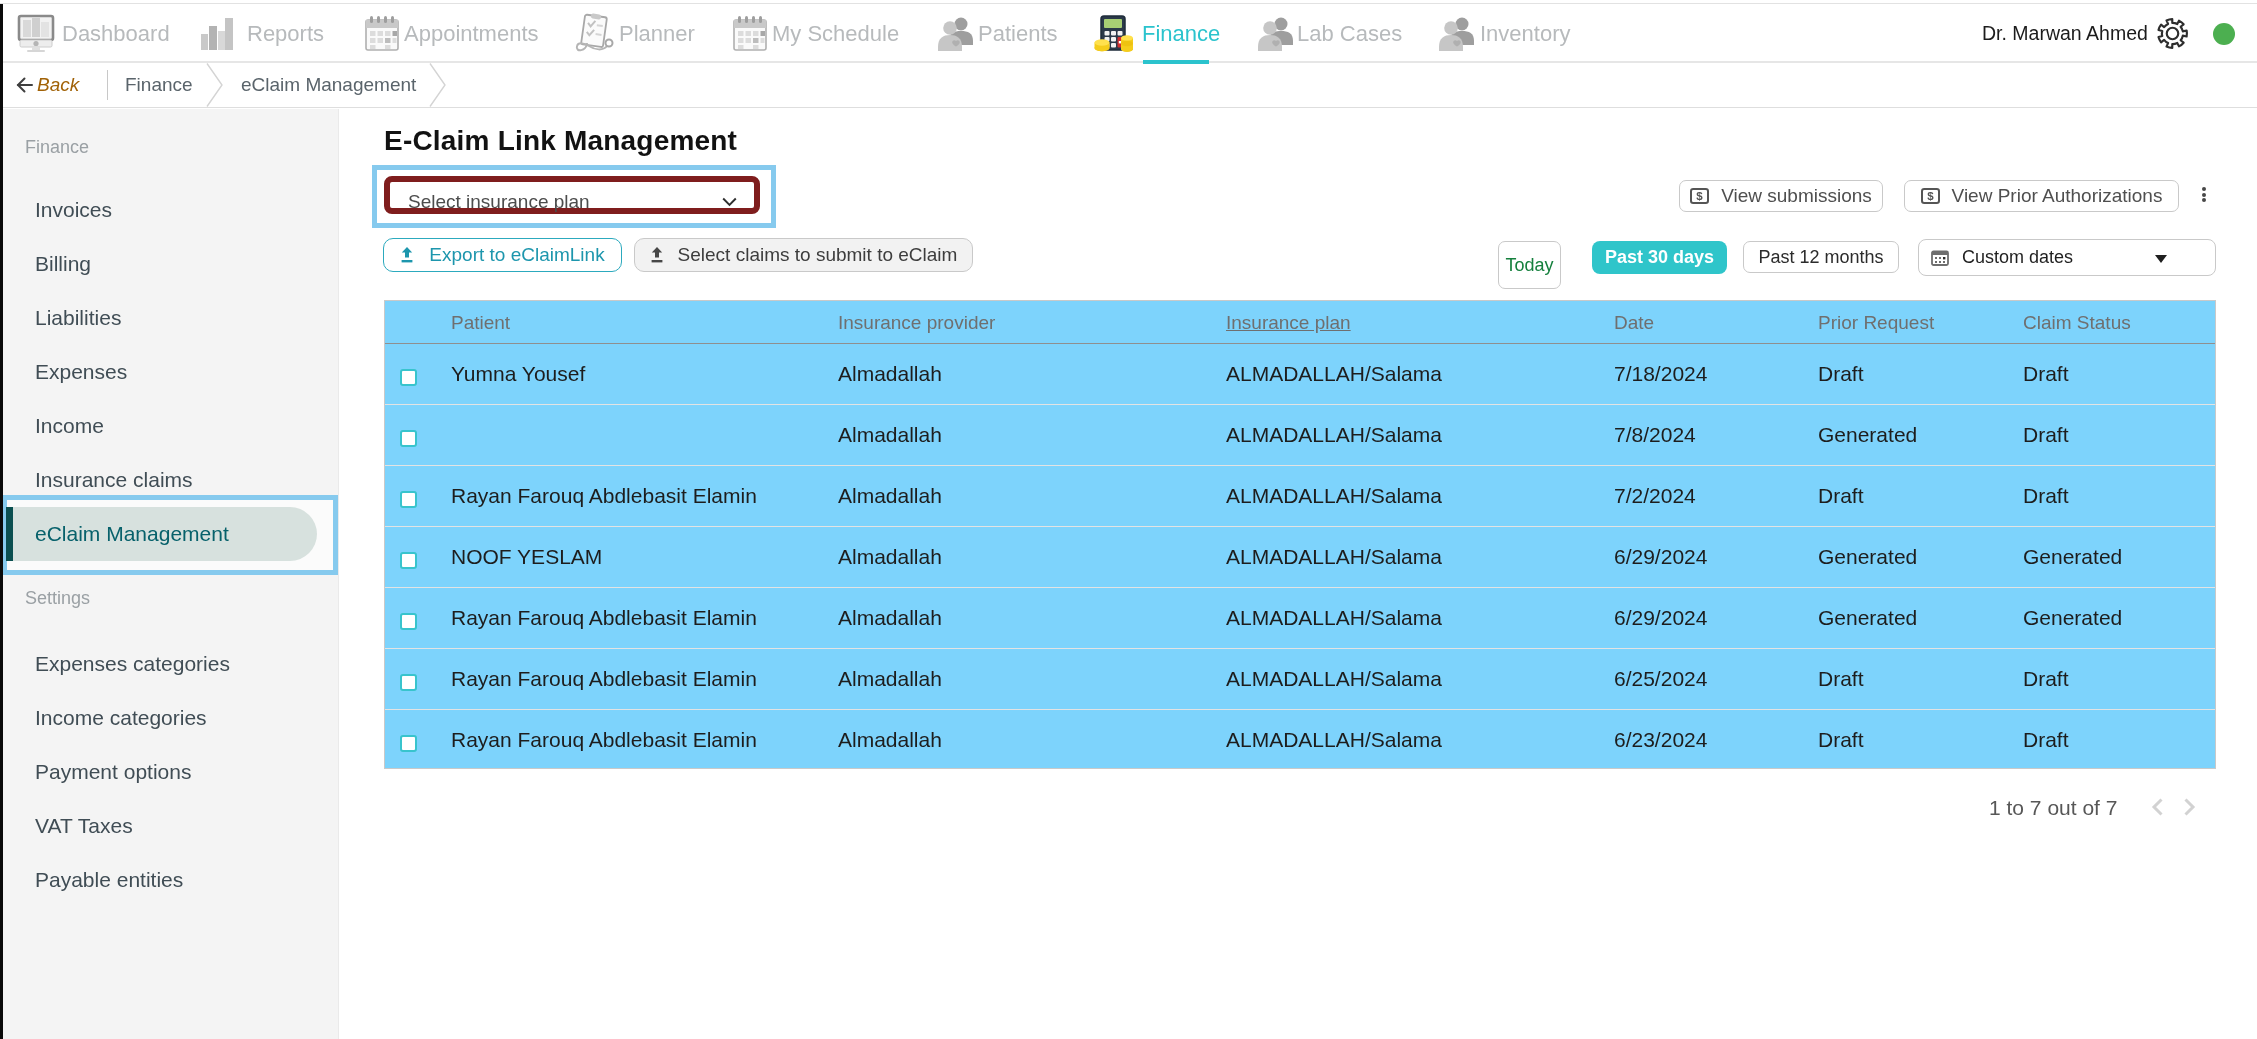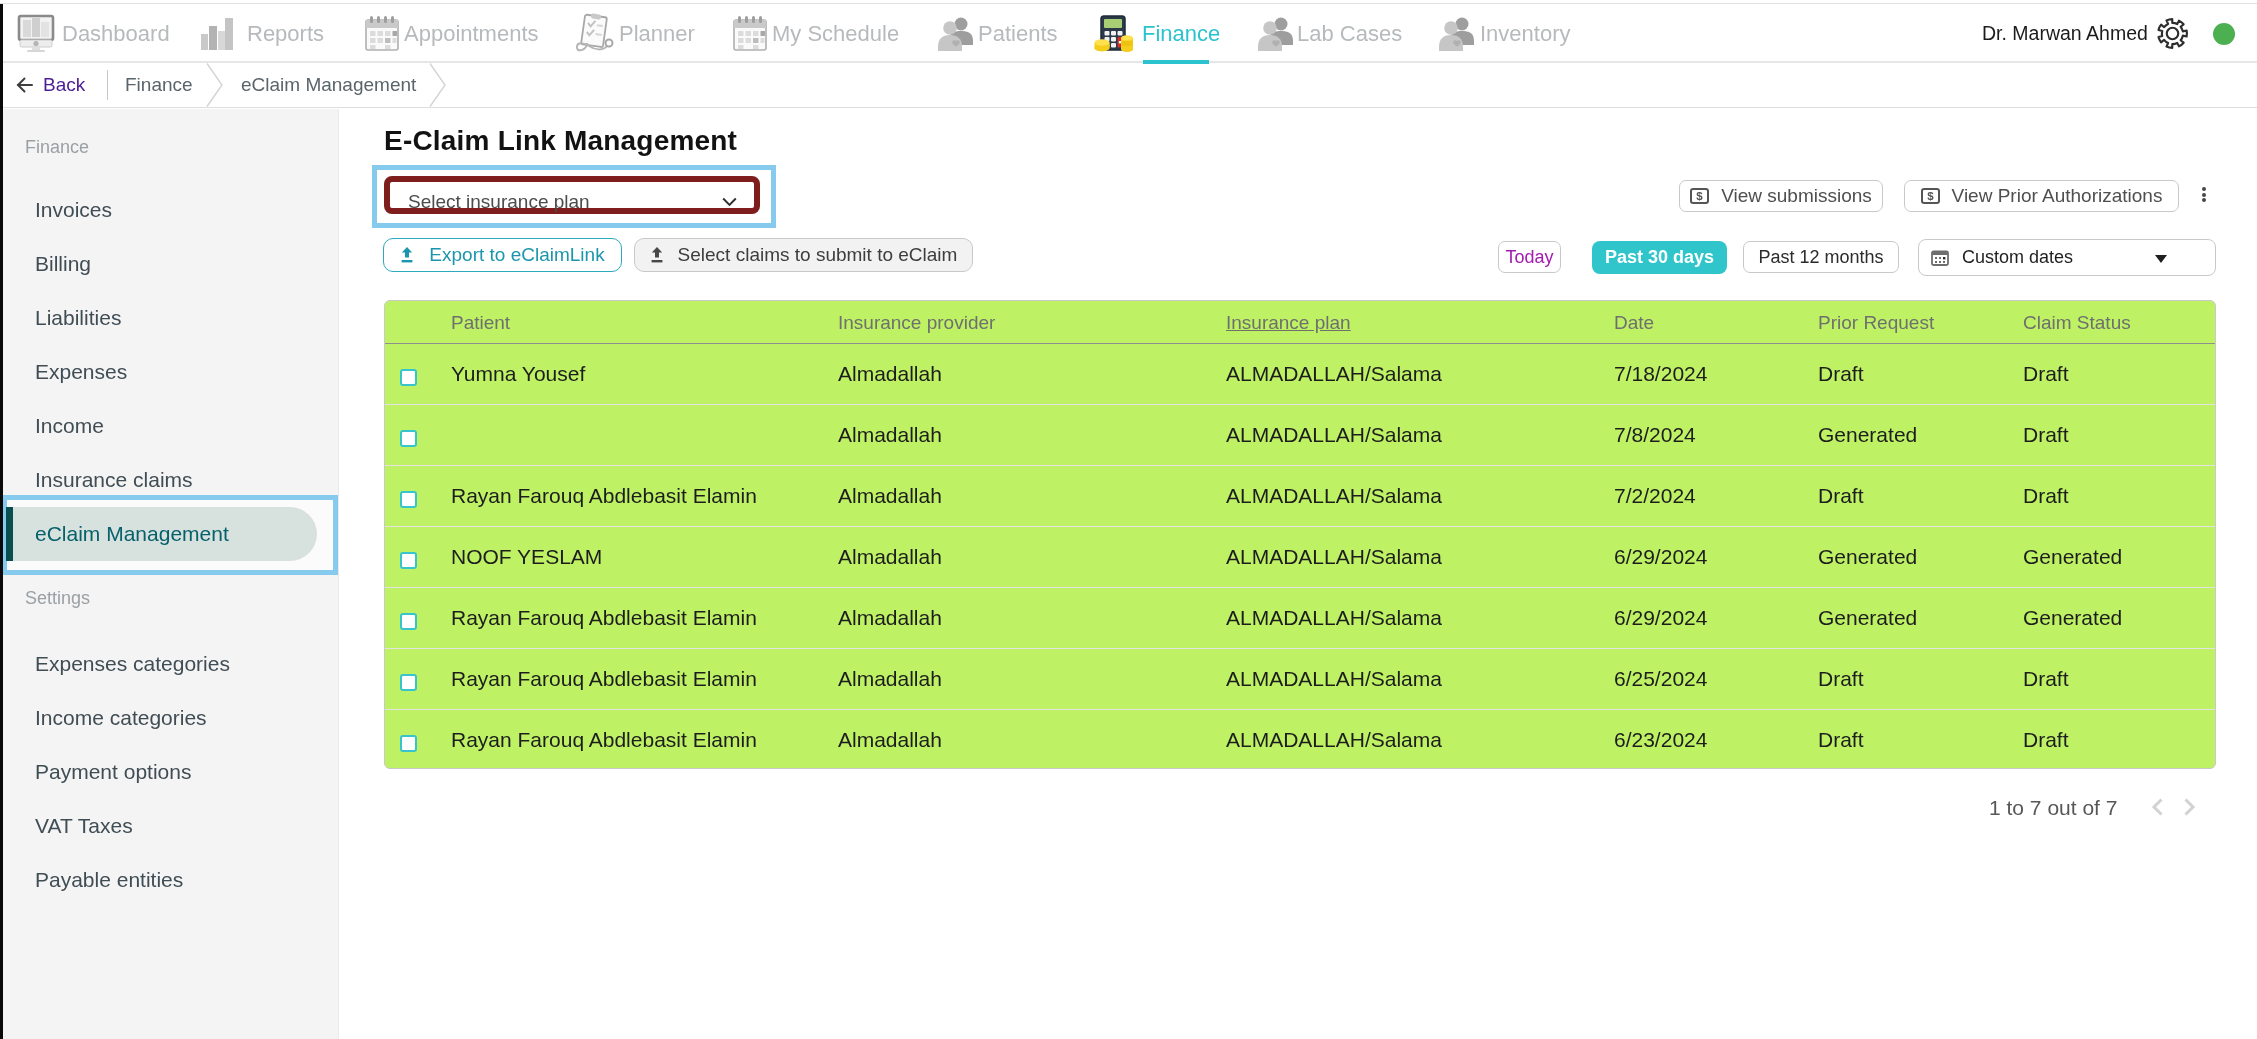--- a/index.html
+++ b/index.html
@@ -37,30 +37,30 @@
 #h1 { left:384px; top:125px; font-size:28px; font-weight:bold; color:#121212; letter-spacing:0.2px; }
 #bluebox2 { left:372px; top:165px; width:404px; height:63px; border:5px solid #86caee; background:#fff; }
 #selbox { left:384px; top:176px; width:376px; height:38px; border:6px solid #7f1d1d; border-radius:8px; background:#fff; }
 #selbox span { position:absolute; left:18px; top:9px; font-size:19px; color:#4c4c4c; }
 
 .btn { position:absolute; display:flex; align-items:center; justify-content:center; background:#fff; border:1px solid #c9c9c9; border-radius:7px; font-size:19px; color:#3d3d3d; }
 #exportbtn { left:383px; top:238px; width:239px; height:34px; border-color:#2caabe; color:#1d96ad; gap:15px; border-radius:10px; }
 #selclaims { left:634px; top:238px; width:339px; height:34px; background:#f2f2f2; gap:14px; border-radius:10px; }
 #viewsub { left:1679px; top:180px; width:204px; height:32px; gap:12px; color:#4f4f4f; }
 #viewpa { left:1904px; top:180px; width:275px; height:32px; gap:12px; color:#4f4f4f; }
-#today { left:1498px; top:241px; width:63px; height:32px; color:#a21caf; font-size:18px; }
+#today { left:1498px; top:241px; width:63px; height:48px; color:#15803d; font-size:18px; }
 #past30 { left:1592px; top:241px; width:135px; height:33px; background:#2fc5ca; border:none; color:#fff; font-weight:bold; border-radius:8px; font-size:18px; }
 #past12 { left:1743px; top:241px; width:156px; height:32px; color:#2b2b2b; font-size:18px; }
 #customd { left:1918px; top:239px; width:298px; height:37px; border-radius:8px; justify-content:flex-start; padding-left:12px; color:#1f1f1f; font-size:18px; }
 #caret { position:absolute; left:236px; top:15px; width:0; height:0; border-left:6px solid transparent; border-right:6px solid transparent; border-top:8px solid #1f1f1f; }
 #kebab { left:2201px; top:187px; width:6px; height:15px; display:flex; flex-direction:column; justify-content:space-between; align-items:center; }
 #kebab i { width:4px; height:4px; border-radius:50%; background:#474747; }
 
 
-#tbl { left:384px; top:300px; width:1832px; height:469px; border:1px solid #c9c9c9; border-radius:6px; background:#bef264; }
+#tbl { left:384px; top:300px; width:1832px; height:469px; border:1px solid #c9c9c9; border-radius:0; background:#7dd3fc; }
 .hcell { position:absolute; top:0; height:43px; display:flex; align-items:center; font-size:19px; color:#6f6f6f; }
 #thead { position:absolute; left:0; top:0; width:100%; height:43px; border-bottom:1px solid #8f8f8f; }
 .row { position:absolute; left:0; width:100%; height:61px; border-bottom:1px solid #e3e3e3; }
 .row:last-child { border-bottom:none; }
 .cell { position:absolute; top:0; height:60px; display:flex; align-items:center; font-size:21px; color:#1d1d1d; }
 .cbx { position:absolute; left:15px; top:25px; width:17px; height:17px; border:2px solid #38c4cd; border-radius:3px; background:#fff; }
 
 #pager { left:1989px; top:796px; font-size:21px; color:#575757; }
 </style>
 </head>
@@ -217,21 +217,21 @@
     </svg></div>
 <div class="abs" id="greendot"></div>
 
 <div class="abs" id="crumb"></div>
 <div class="abs" style="left:16px; top:63px;"><svg width="18" height="44" viewBox="0 0 18 44">
       <g stroke="#3f3f3f" stroke-width="2" fill="none" stroke-linecap="round">
         <line x1="2" y1="22" x2="16" y2="22"></line>
         <polyline points="8.5,15.5 2,22 8.5,28.5"></polyline>
       </g>
     </svg></div>
-<div class="txt abs" style="left:43px; top:63px; color:#4c1d95;" id="backtxt">Back</div>
+<div class="txt abs" style="left:37px; top:63px; color:#a16207;font-style:italic;" id="backtxt">Back</div>
 <div class="abs" id="bdiv"></div>
 <div class="txt abs" style="left:125px; top:63px; color:#5a646b;" id="fintxt">Finance</div>
 <div class="abs" style="left:205px; top:63px;"><svg width="20" height="44" viewBox="0 0 20 44">
       <polyline points="2,0.5 17,22 2,43.5" fill="none" stroke="#d4d4d4" stroke-width="1.4"></polyline>
     </svg></div>
 <div class="txt abs" style="left:241px; top:63px; color:#5a646b;" id="ecmtxt">eClaim Management</div>
 <div class="abs" style="left:428px; top:63px;"><svg width="20" height="44" viewBox="0 0 20 44">
       <polyline points="2,0.5 17,22 2,43.5" fill="none" stroke="#d4d4d4" stroke-width="1.4"></polyline>
     </svg></div>
 

